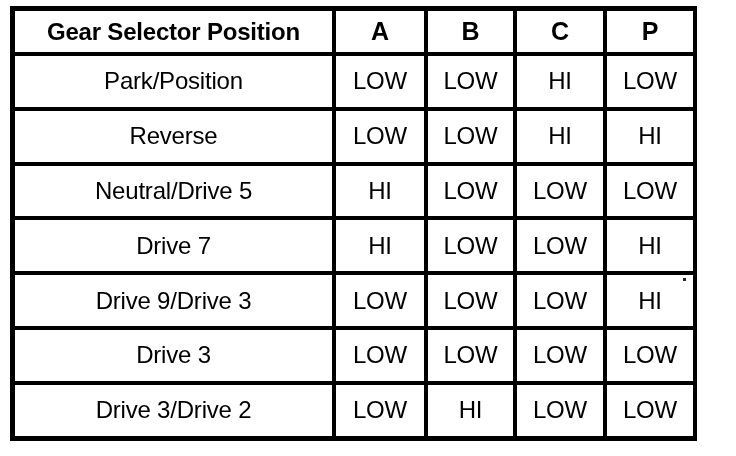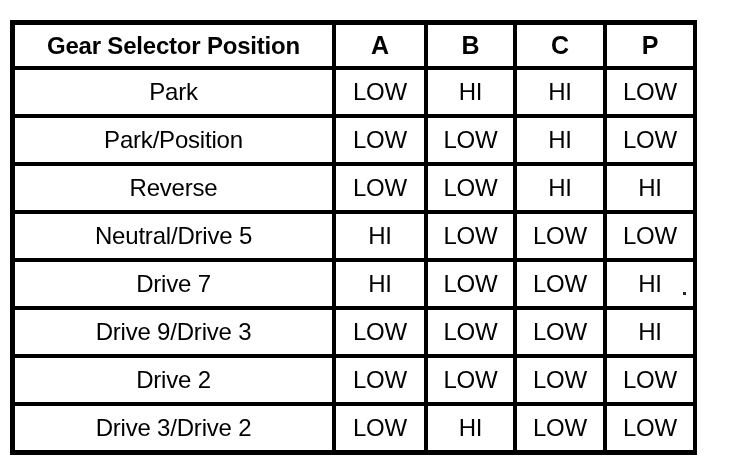--- a/index.html
+++ b/index.html
@@ -11,21 +11,21 @@
     width: 736px;
     height: 456px;
     overflow: hidden;
     font-family: "Liberation Sans", sans-serif;
     color: #000000;
   }
 
   #table-wrap {
     position: absolute;
     left: 10px;
-    top: 20px;
+    top: 6px;
     width: 687px;
     height: 435px;
   }
 
   table.gear-table {
     border-collapse: separate;
     border-spacing: 0;
     width: 687px;
     height: 435px;
     table-layout: fixed;
@@ -111,27 +111,20 @@
       <tr>
         <th class="head-label">Gear Selector Position</th>
         <th>A</th>
         <th>B</th>
         <th>C</th>
         <th>P</th>
       </tr>
     </thead>
     <tbody id="table-body">
         <tr>
-          <td>Park</td>
-          <td>LOW</td>
-          <td>HI</td>
-          <td>HI</td>
-          <td>LOW</td>
-        </tr>
-        <tr>
           <td>Park/Position</td>
           <td>LOW</td>
           <td>LOW</td>
           <td>HI</td>
           <td>LOW</td>
         </tr>
         <tr>
           <td>Reverse</td>
           <td>LOW</td>
           <td>LOW</td>
@@ -153,21 +146,21 @@
           <td>HI</td>
         </tr>
         <tr>
           <td>Drive 9/Drive 3</td>
           <td>LOW</td>
           <td>LOW</td>
           <td>LOW</td>
           <td>HI</td>
         </tr>
         <tr>
-          <td>Drive 2</td>
+          <td>Drive 3</td>
           <td>LOW</td>
           <td>LOW</td>
           <td>LOW</td>
           <td>LOW</td>
         </tr>
         <tr>
           <td>Drive 3/Drive 2</td>
           <td>LOW</td>
           <td>HI</td>
           <td>LOW</td>

